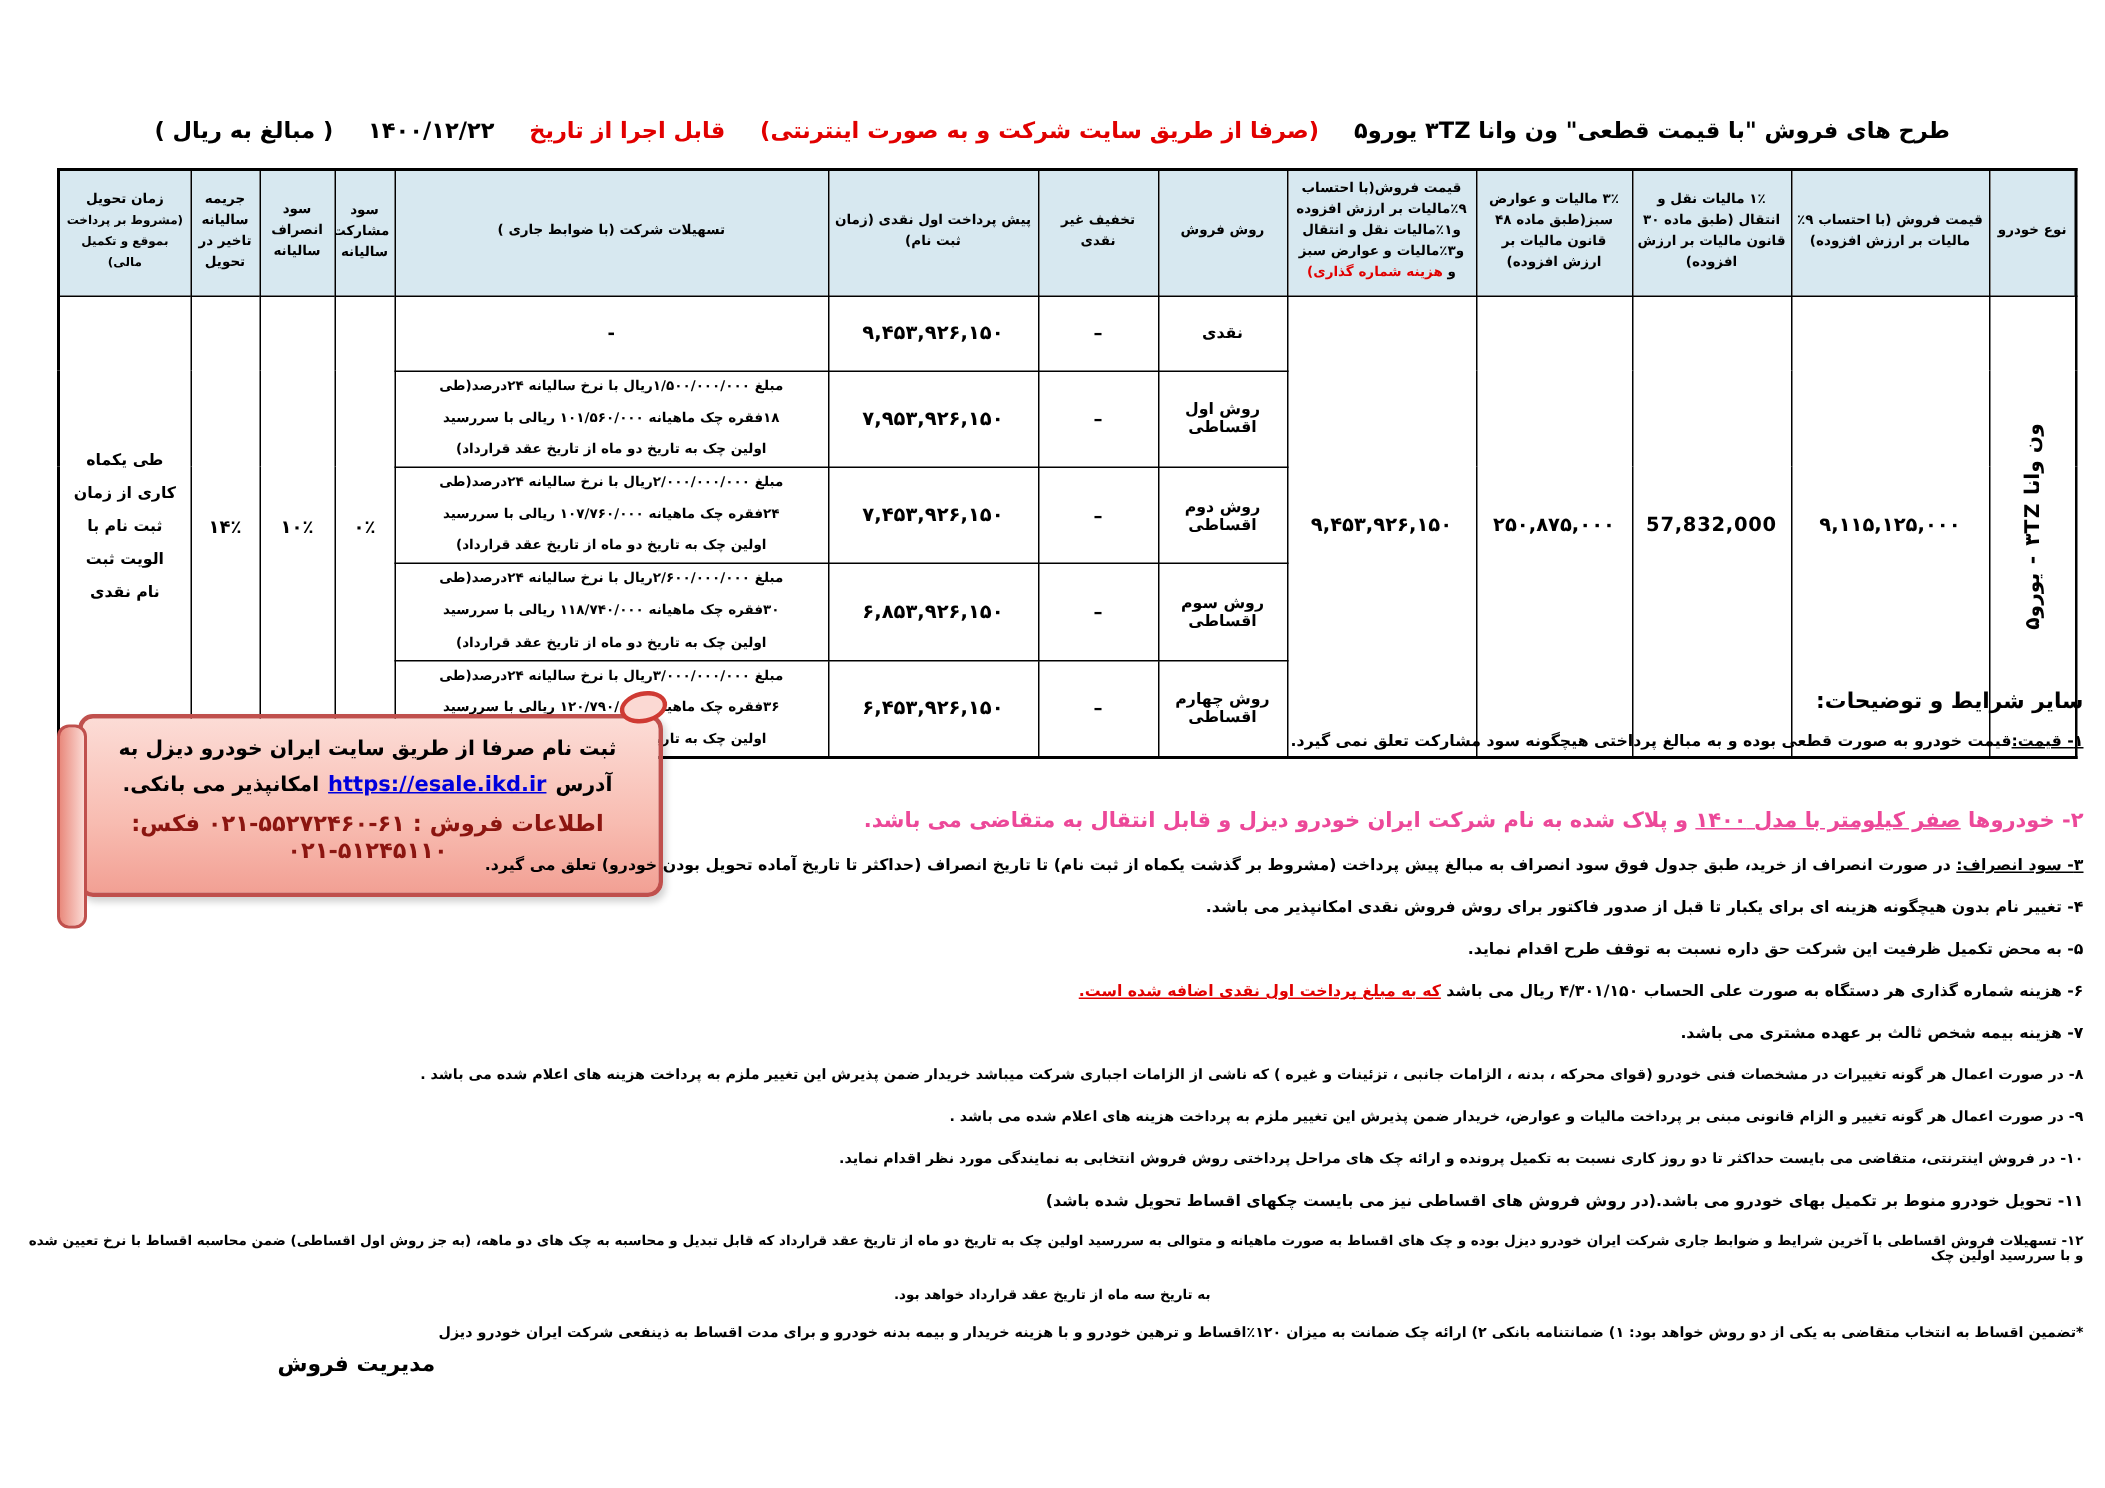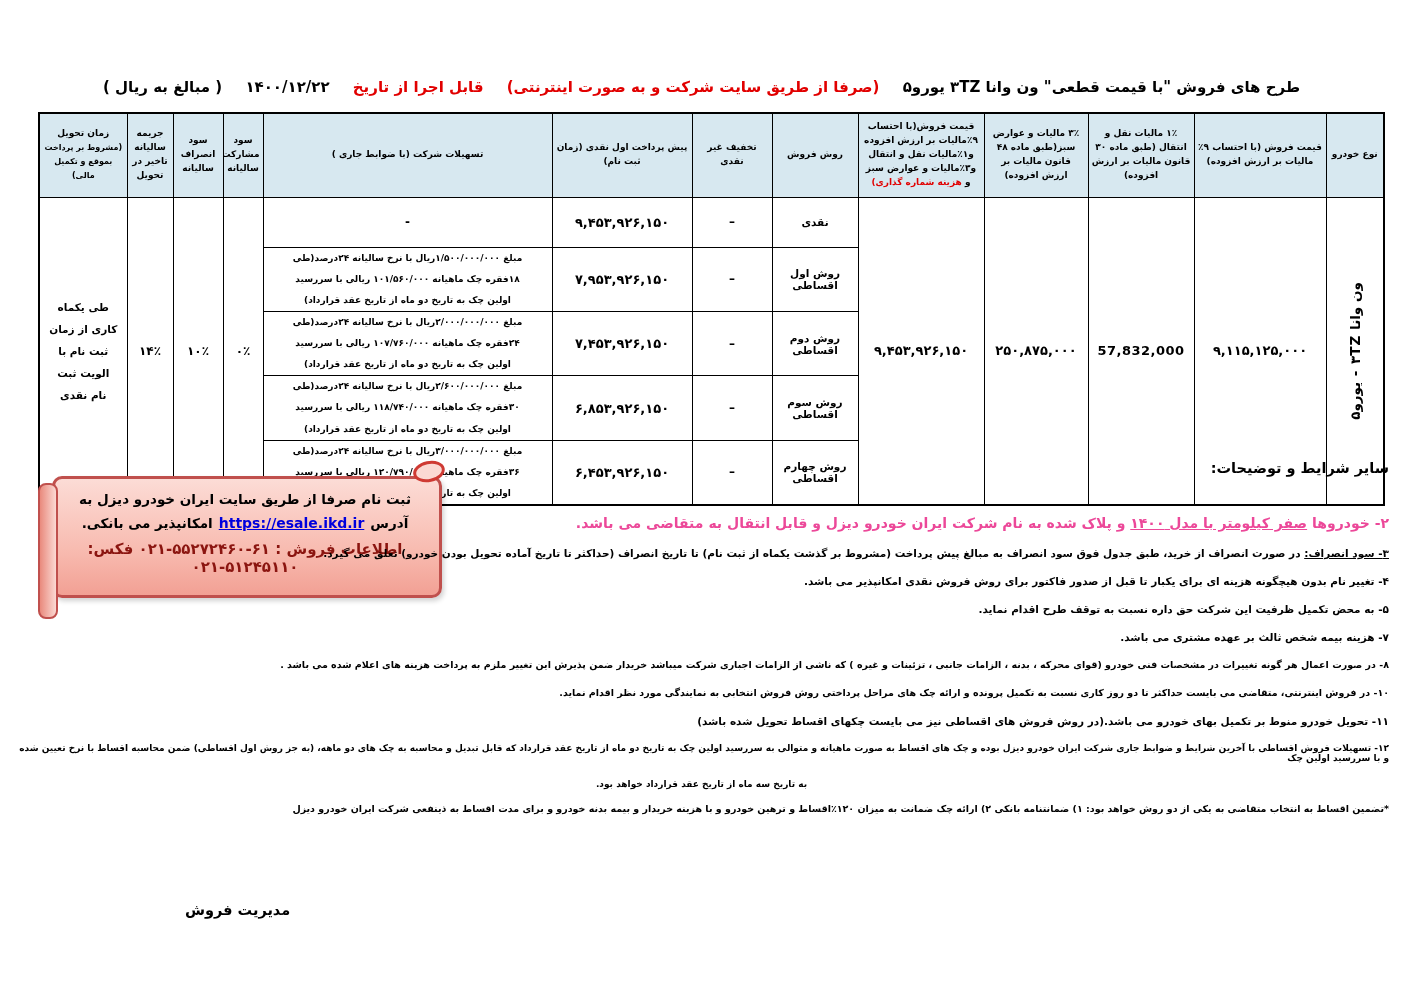--- a/index.html
+++ b/index.html
@@ -158,26 +158,29 @@
   <div class="banner">
     <div class="l1">ثبت نام صرفا از طریق سایت ایران خودرو دیزل به</div>
     <div class="l2">
       <span>آدرس</span><a class="url">https://esale.ikd.ir</a><span>امکانپذیر می بانکی.</span>
     </div>
     <div class="l3">اطلاعات فروش : ۶۱-۵۵۲۷۲۴۶۰-۰۲۱  فکس: ۵۱۲۴۵۱۱۰-۰۲۱</div>
   </div>
 
   <div class="notes">
     <div class="notes-heading">سایر شرایط و توضیحات:</div>
+    <div class="note"><span class="lbl">۱- قیمت:</span><span>قیمت خودرو به صورت قطعی بوده و به مبالغ پرداختی هیچگونه سود مشارکت تعلق نمی گیرد.</span></div>
     <div class="note2"><span>۲- خودروها </span><span class="u">صفر کیلومتر با مدل ۱۴۰۰</span><span> و پلاک شده به نام شرکت ایران خودرو دیزل و قابل انتقال به متقاضی می باشد.</span></div>
     <div class="note"><span class="lbl">۳- سود انصراف:</span> <span>در صورت انصراف از خرید، طبق جدول فوق سود انصراف به مبالغ پیش پرداخت (مشروط بر گذشت یکماه از ثبت نام) تا تاریخ انصراف (حداکثر تا تاریخ آماده تحویل بودن خودرو) تعلق می گیرد.</span></div>
     <div class="note">۴- تغییر نام بدون هیچگونه هزینه ای برای یکبار تا قبل از صدور فاکتور برای روش فروش نقدی امکانپذیر می باشد.</div>
     <div class="note">۵- به محض تکمیل ظرفیت این شرکت حق داره نسبت به توقف طرح اقدام نماید.</div>
+    <div class="note"><span>۶- هزینه شماره گذاری هر دستگاه به صورت علی الحساب ۴/۳۰۱/۱۵۰ ریال می باشد </span><span class="red-u">که به مبلغ پرداخت اول نقدی اضافه شده است.</span></div>
     <div class="note">۷- هزینه بیمه شخص ثالث بر عهده مشتری می باشد.</div>
     <div class="note small">۸- در صورت اعمال هر گونه تغییرات در مشخصات فنی خودرو (قوای محرکه ، بدنه ، الزامات جانبی ، تزئینات و غیره ) که ناشی از الزامات اجباری شرکت میباشد خریدار ضمن پذیرش این تغییر ملزم به پرداخت هزینه های اعلام شده می باشد .</div>
+    <div class="note small">۹- در صورت اعمال هر گونه تغییر و الزام قانونی مبنی بر پرداخت مالیات و عوارض، خریدار ضمن پذیرش این تغییر ملزم به پرداخت هزینه های اعلام شده می باشد .</div>
     <div class="note small">۱۰- در فروش اینترنتی، متقاضی می بایست حداکثر تا دو روز کاری نسبت به تکمیل پرونده و ارائه چک های مراحل پرداختی روش فروش انتخابی به نمایندگی مورد نظر اقدام نماید.</div>
     <div class="note">۱۱- تحویل خودرو منوط بر تکمیل بهای خودرو می باشد.(در روش فروش های اقساطی نیز می بایست چکهای اقساط تحویل شده باشد)</div>
     <div class="note tiny">۱۲- تسهیلات فروش اقساطی با آخرین شرایط و ضوابط جاری شرکت ایران خودرو دیزل بوده و چک های اقساط به صورت ماهیانه و متوالی به سررسید اولین چک به تاریخ دو ماه از تاریخ عقد قرارداد که قابل تبدیل و محاسبه به چک های دو ماهه، (به جز روش اول اقساطی) ضمن محاسبه اقساط با نرخ تعیین شده و با سررسید اولین چک</div>
     <div class="note tiny center">به تاریخ سه ماه از تاریخ عقد قرارداد خواهد بود.</div>
     <div class="guarantee">*تضمین اقساط به انتخاب متقاضی به یکی از دو روش خواهد بود:   ۱) ضمانتنامه بانکی      ۲) ارائه چک ضمانت به میزان ۱۲۰٪اقساط و ترهین خودرو و با هزینه خریدار و بیمه بدنه خودرو و برای مدت اقساط به ذینفعی شرکت ایران خودرو دیزل</div>
   </div>
 
   <div class="footer">مدیریت فروش</div>
 
 </div>

